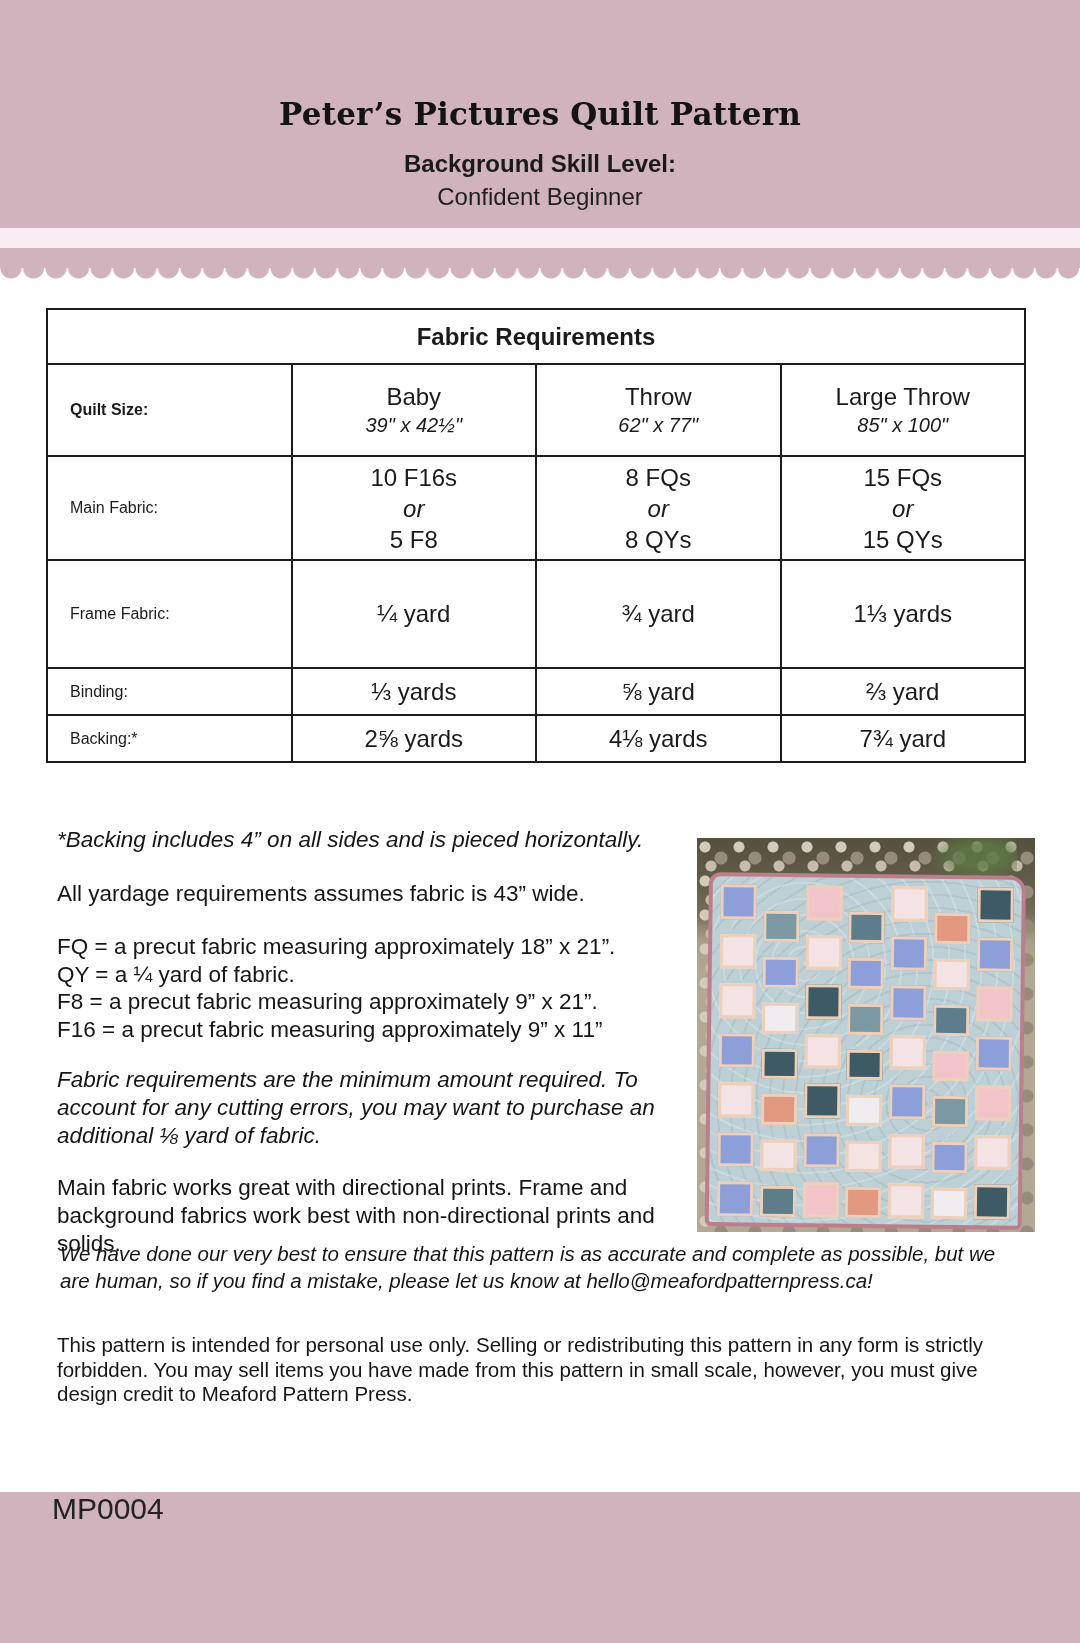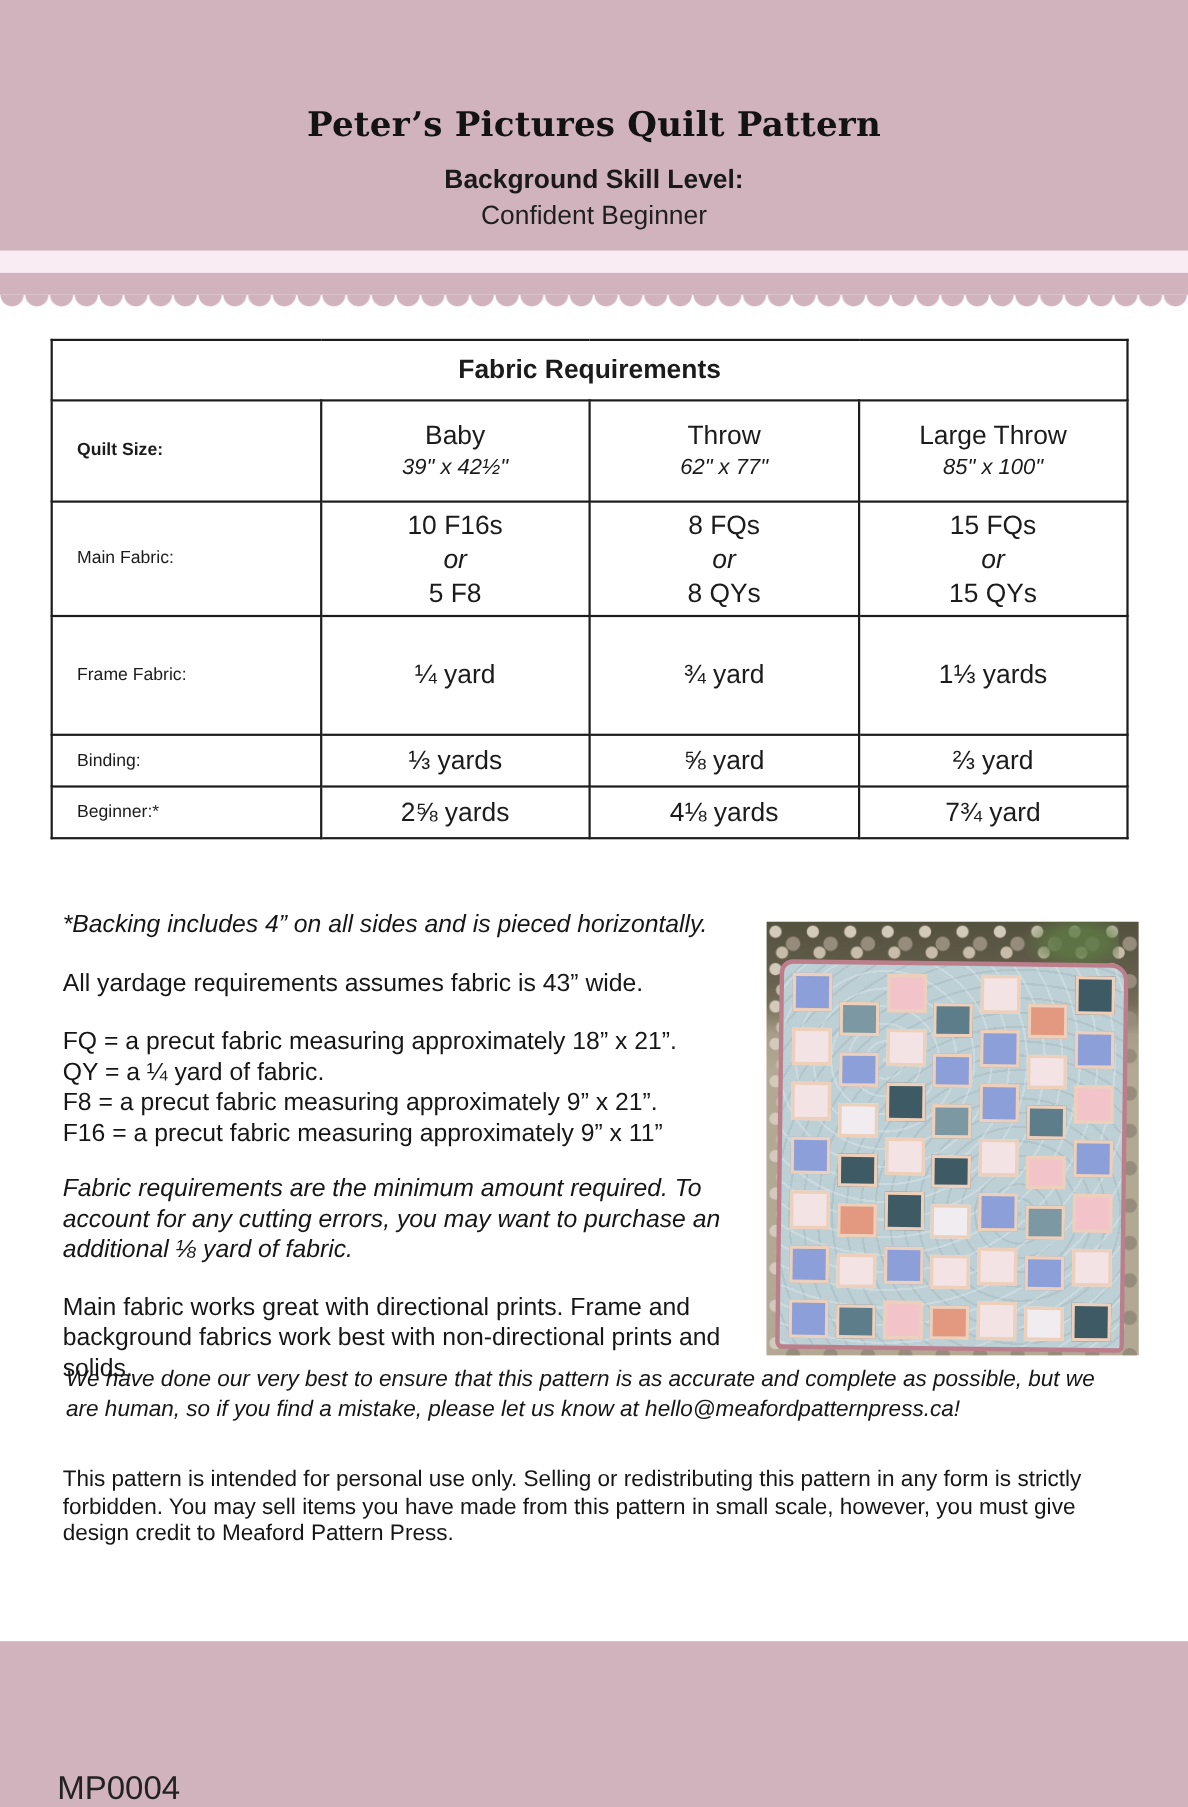--- a/index.html
+++ b/index.html
@@ -69,21 +69,21 @@
     background-image:
       repeating-radial-gradient(circle at 30% 25%, rgba(255,255,255,.22) 0 2px, rgba(0,0,0,0) 2px 16px),
       repeating-radial-gradient(circle at 70% 65%, rgba(90,115,125,.12) 0 2px, rgba(0,0,0,0) 2px 13px);
   }
   .patch-grid { position:absolute; inset:6px 8px; display:flex; justify-content:space-between; }
   .patch-col { display:flex; flex-direction:column; gap:15px; }
   .patch { width:36px; height:36px; border:3px solid #edd0bb; }
 
   
   .band-footer { position:absolute; left:0; top:1492px; width:1080px; height:151px; background:#d1b3bd;
-                 display:flex; align-items:flex-end; justify-content:space-between; padding:0 54px 0 52px; }
+                 display:flex; align-items:flex-start; justify-content:space-between; padding:0 54px 0 52px; }
   .pattern-number { font-size:30px; color:#222; }
   .ig-wrap { display:flex; align-items:center; gap:15px; }
   .ig-icon { position:relative; width:46px; height:46px; border:4px solid #a32126; border-radius:13px; }
   .ig-icon::before { content:""; position:absolute; left:50%; top:50%; width:16px; height:16px; margin:-12px 0 0 -12px;
                      border:4px solid #a32126; border-radius:50%; }
   .ig-icon::after  { content:""; position:absolute; right:5px; top:5px; width:6px; height:6px; background:#a32126; border-radius:50%; }
   .ig-handle { font-size:31px; color:#242424; }
 </style>
 </head>
 <body>
@@ -143,21 +143,21 @@
       <td>¾ yard</td>
       <td>1⅓ yards</td>
     </tr>
     <tr class="row-sm">
       <td class="c-label">Binding:</td>
       <td>⅓ yards</td>
       <td>⅝ yard</td>
       <td>⅔ yard</td>
     </tr>
     <tr class="row-sm">
-      <td class="c-label">Beginner:*</td>
+      <td class="c-label">Backing:*</td>
       <td>2⅝ yards</td>
       <td>4⅛ yards</td>
       <td>7¾ yard</td>
     </tr>
   </tbody>
     </table>
 
   <div class="txt it backing-note">*Backing includes 4” on all sides and is pieced horizontally.</div>
   <div class="txt width-note">All yardage requirements assumes fabric is 43” wide.</div>
   <div class="txt precut-block">

